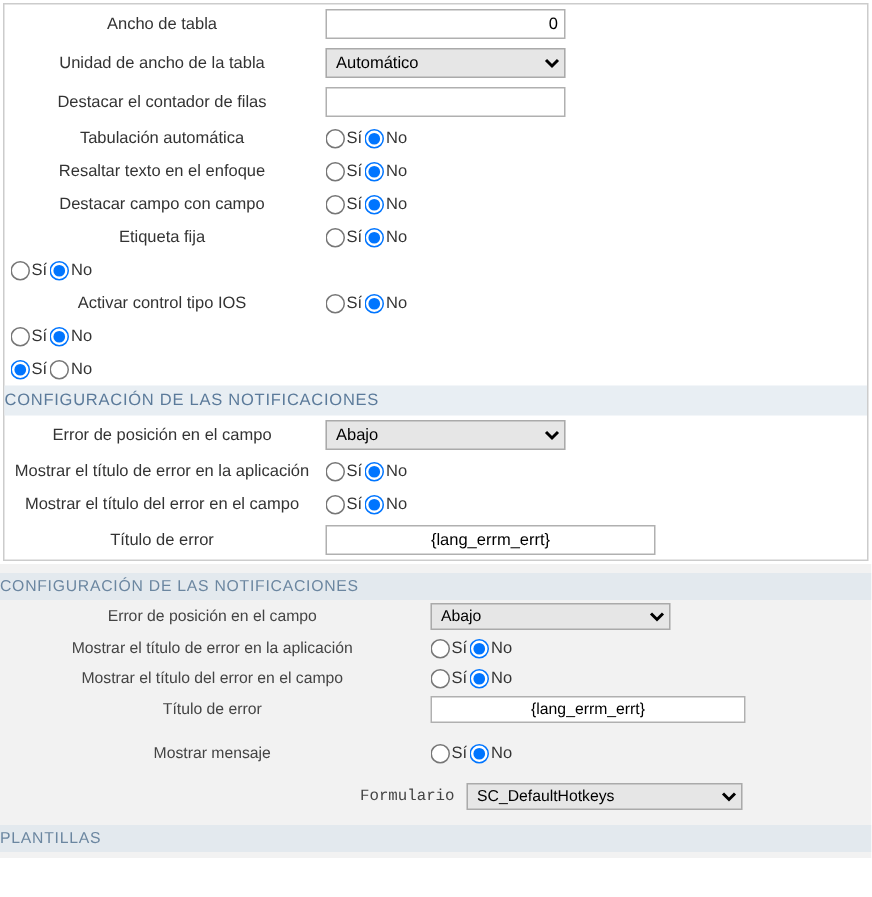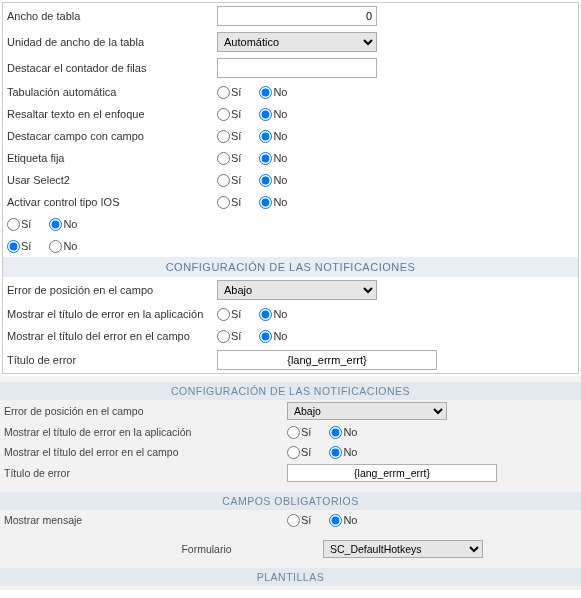--- a/index.html
+++ b/index.html
@@ -16,34 +16,33 @@
     margin: 2px;
   }
   .row {
     display: flex;
     align-items: center;
     padding: 3px 4px;
     min-height: 22px;
   }
   .label-col {
     flex: 0 0 210px;
-    text-align: left;
+    text-align: center;
     padding-right: 8px;
     color: #333;
   }
   .input-col {
     flex: 1;
     display: flex;
     align-items: center;
     gap: 4px;
   }
   .section-header {
     background: #e8eef3;
     color: #5b7a9a;
-    text-align: center;
     font-size: 11px;
     letter-spacing: 0.5px;
     padding: 4px 0;
     font-weight: normal;
   }
   input[type="text"] {
     border: 1px solid #b0b0b0;
     height: 20px;
     padding: 2px 4px;
     font-size: 11px;
@@ -51,21 +50,21 @@
     background: #fff;
   }
   input[type="text"].left { text-align: center; }
   select {
     border: 1px solid #aaa;
     background: #e6e6e6;
     height: 20px;
     font-size: 11px;
     padding: 1px 2px;
   }
-  .radio-group { display:flex; align-items:center; gap:18px; }
+  .radio-group { display:flex; align-items:center; gap:2px; }
   .radio-group label { display:flex; align-items:center; gap:1px; font-size:11px; color:#333; }
   input[type="radio"] { margin:0; }
 
   
   .gray-zone {
     background: #f2f2f2;
     padding: 6px 0 4px 0;
   }
   .gray-zone .section-header {
     background: #e3e9ee;
@@ -156,21 +155,20 @@
           <span>Sí</span>
         </label>
       <label>
           <input type="radio" name="r4" checked="" style="">
           <span>No</span>
         </label>
     </div>
   </div>
 
   <div class="row">
-    <div class="label-col">Usar Select2</div>
     <div class="input-col radio-group">
       <label>
           <input type="radio" name="r5" style="">
           <span>Sí</span>
         </label>
       <label>
           <input type="radio" name="r5" checked="" style="">
           <span>No</span>
         </label>
     </div>
@@ -302,39 +300,38 @@
   </div>
 
   <div class="row">
     <div class="label-col">Título de error</div>
     <div class="input-col">
         <input class="left" type="text" style="width: 210px;" value="{lang_errm_errt}">
       </div>
   </div>
 
   <div style="height:8px"></div>
-  <div class="section-header">CAMPOS OBLIGATORIOS</div>
 
   <div class="row">
     <div class="label-col">Mostrar mensaje</div>
     <div class="input-col radio-group">
       <label>
           <input type="radio" name="r13" style="">
           <span>Sí</span>
         </label>
       <label>
           <input type="radio" name="r13" checked="" style="">
           <span>No</span>
         </label>
     </div>
   </div>
 
   <div style="height:8px"></div>
 
   <div class="row" style="justify-content:center;">
-    <div style="flex:0 0 225px; text-align:center; padding-right:8px;" class="inline-label">Formulario</div>
-    <div><select style="width:160px"><option>SC_DefaultHotkeys</option></select></div>
+    <div style="flex:0 0 225px; text-align:right; padding-right:8px;font-family:Liberation Mono, monospace;" class="inline-label">Formulario</div>
+    <div><select style="width:184px"><option>SC_DefaultHotkeys</option></select></div>
   </div>
 
   <div style="height:8px"></div>
   <div class="section-header">PLANTILLAS</div>
 
 </div>
 
 </body></html>

